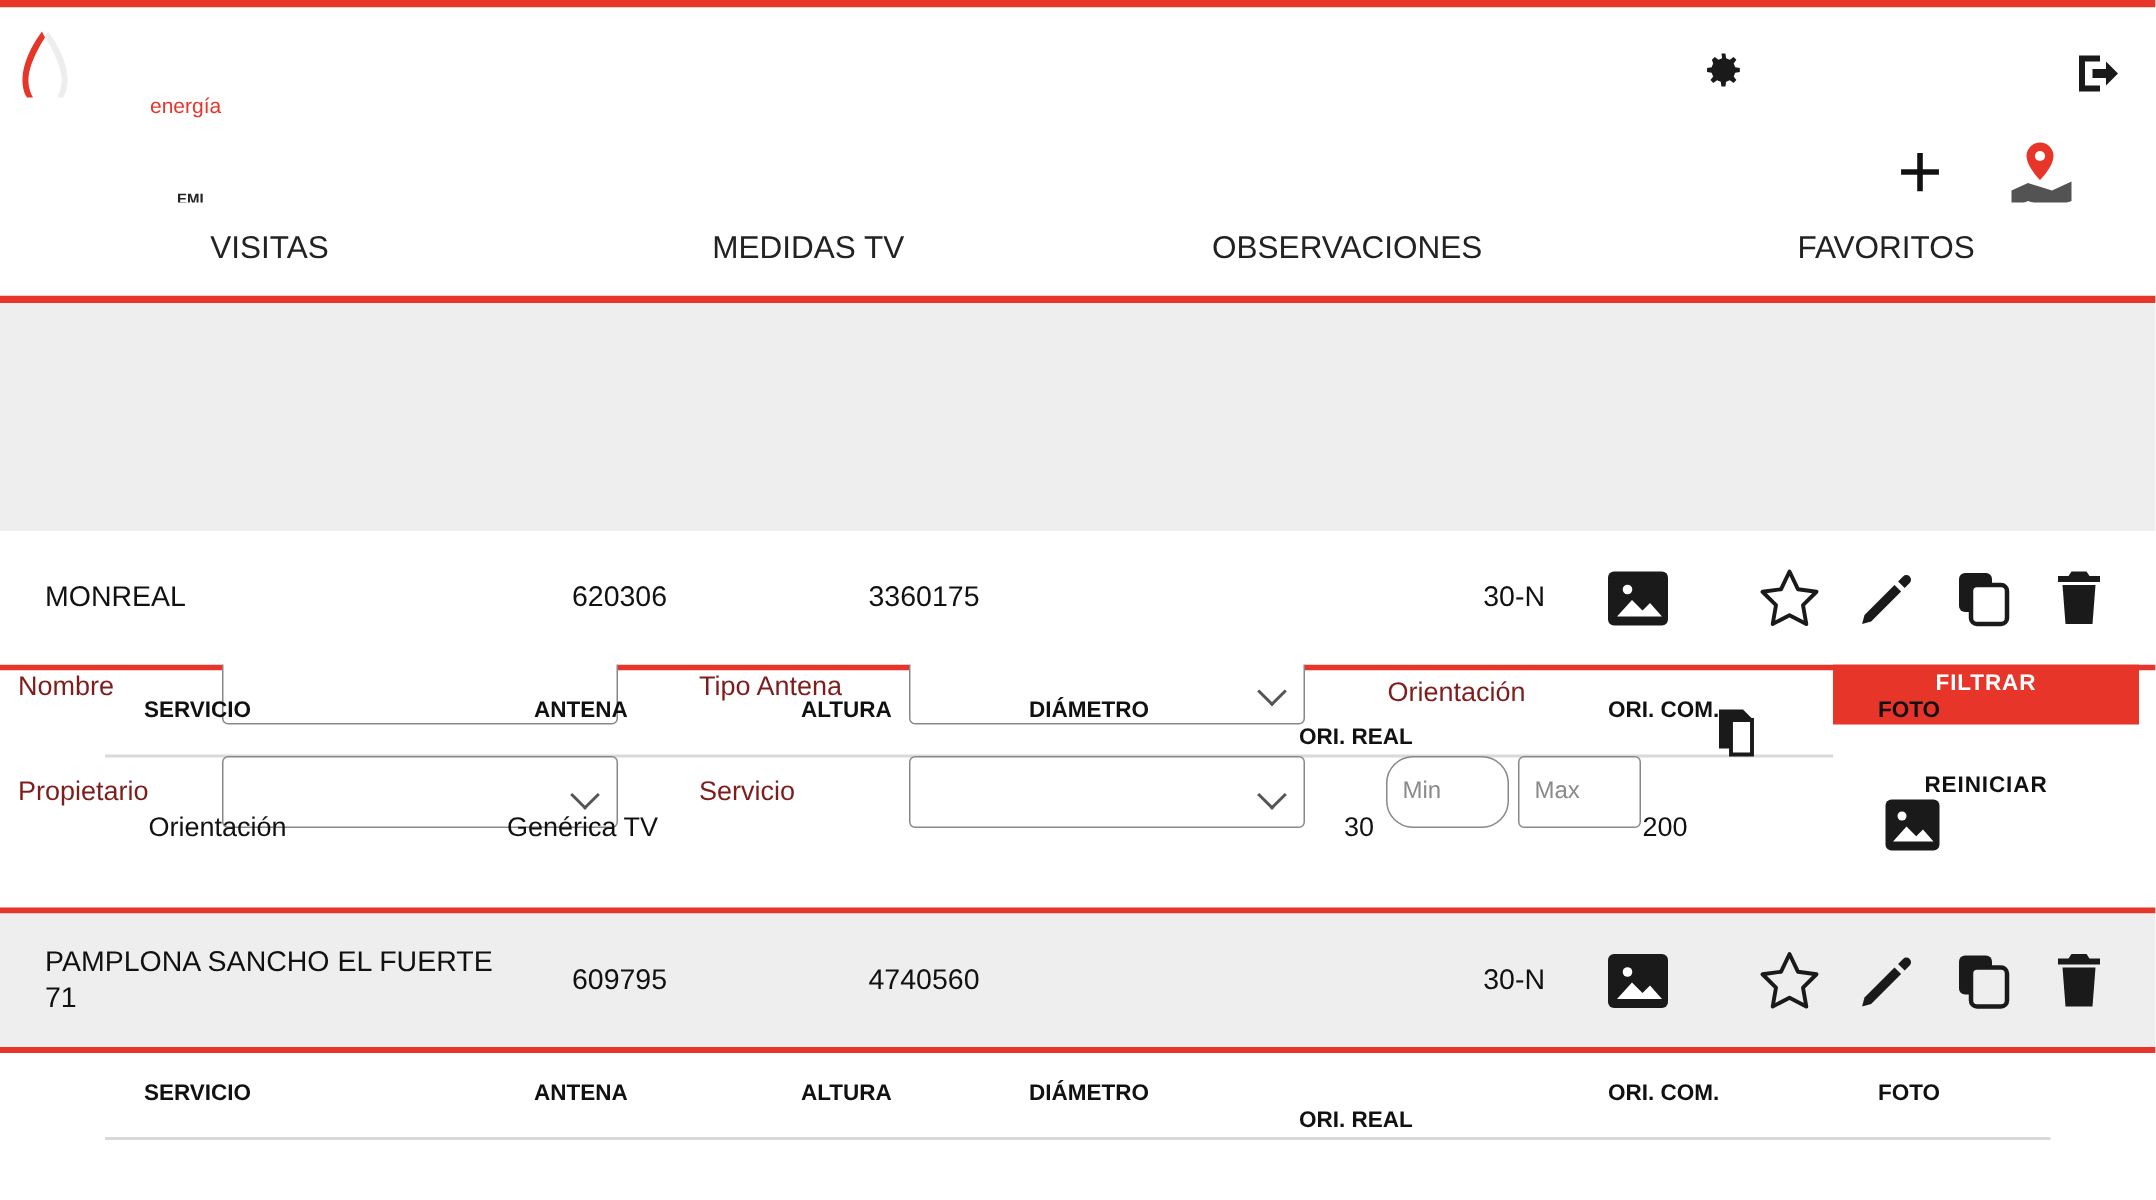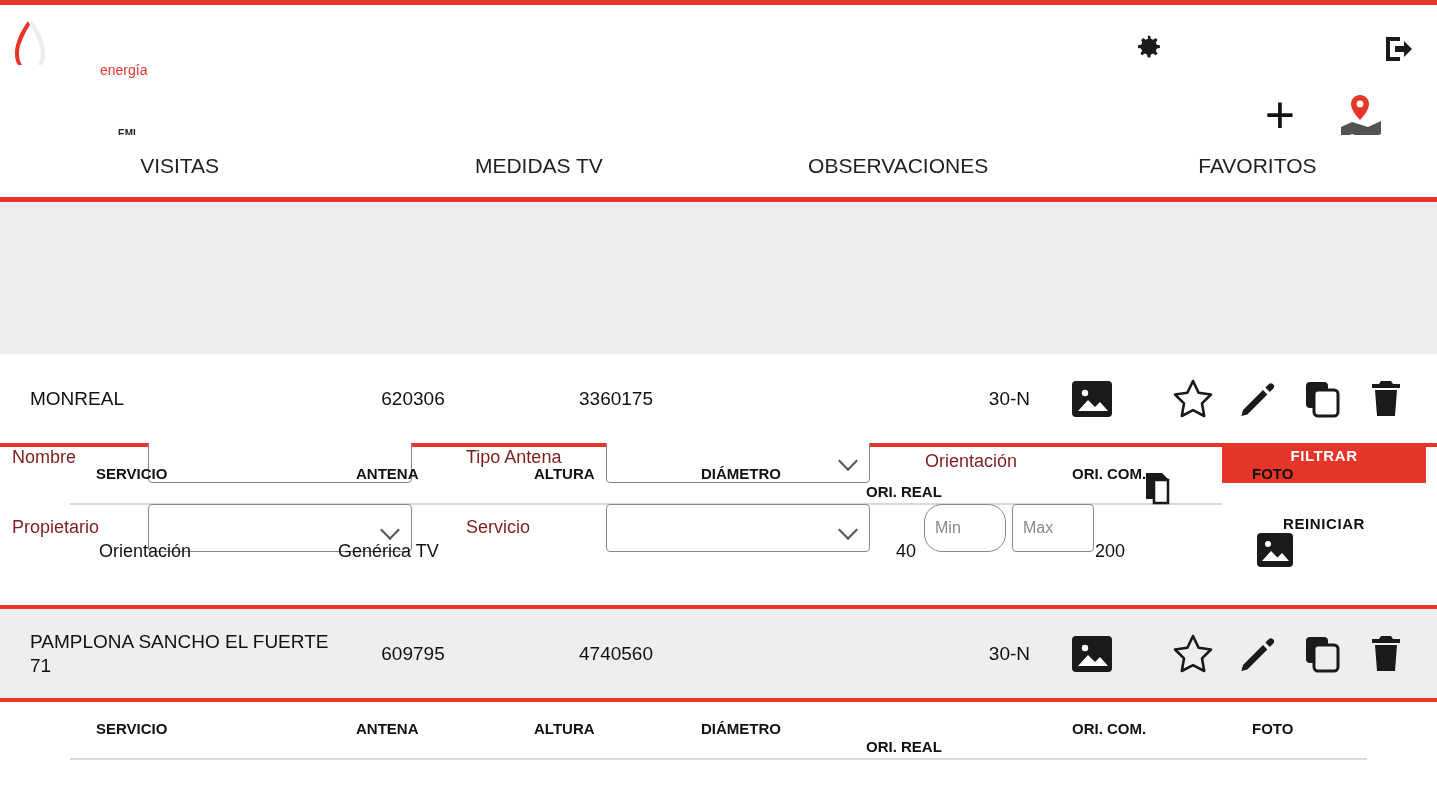--- a/index.html
+++ b/index.html
@@ -259,21 +259,21 @@
   .dtl-head .th {
     position: absolute;
     top: 18px;
     font-size: 15px;
     font-weight: bold;
     color: #111;
   }
   .th-servicio { left: 96px; }
   .th-antena   { left: 356px; }
   .th-altura   { left: 534px; }
-  .th-diametro { left: 701px; }
+  .th-diametro { left: 686px; }
   .th-orireal  { left: 866px; margin-top: 18px; }
   .th-oricom   { left: 1072px; }
   .th-foto     { left: 1252px; }
   .dtl-divider {
     height: 2px;
     background: #d9d9d9;
     margin: 0 70px 0 70px;
   }
   .dtl-row {
     position: relative;
@@ -438,21 +438,21 @@
       <div class="th th-orireal">ORI. REAL</div>
       <div class="th th-oricom">ORI. COM.</div>
       <div class="th th-foto">FOTO</div>
     </div>
     <div class="dtl-divider"></div>
     <div class="dtl-row">
       <div class="td td-servicio">Orientación</div>
       <div class="td td-antena">Genérica TV</div>
       <div class="td td-altura"></div>
       <div class="td td-diametro"></div>
-      <div class="td td-orireal">40</div>
+      <div class="td td-orireal">30</div>
       <div class="td td-oricom">200</div>
       <div class="td-foto ic">
         <svg viewBox="0 0 40 38" width="40" height="38">
           <rect x="2" y="2" width="36" height="34" rx="4" fill="#1a1a1a"></rect>
           <circle cx="13" cy="13" r="3" fill="#ffffff"></circle>
           <path d="M7 30l9-10 6.5 6.5 4.5-4.5 7 8z" fill="#ffffff"></path>
         </svg>
       </div>
     </div>
   </div>

